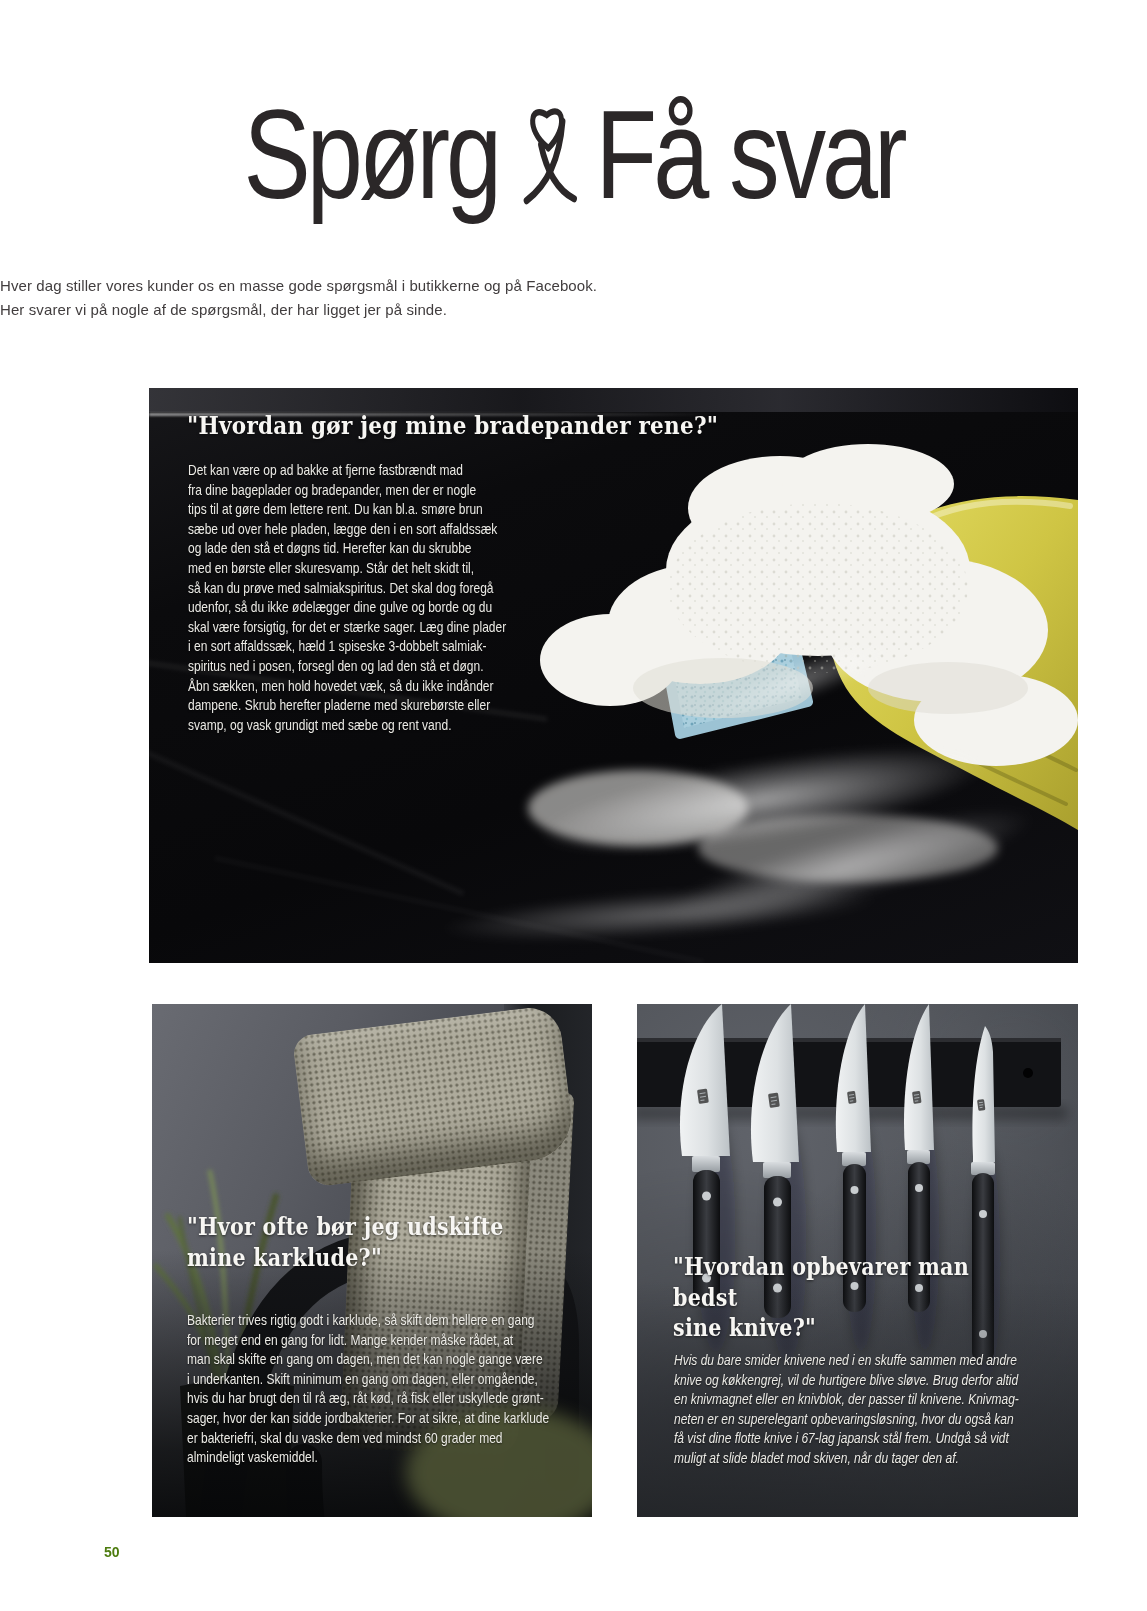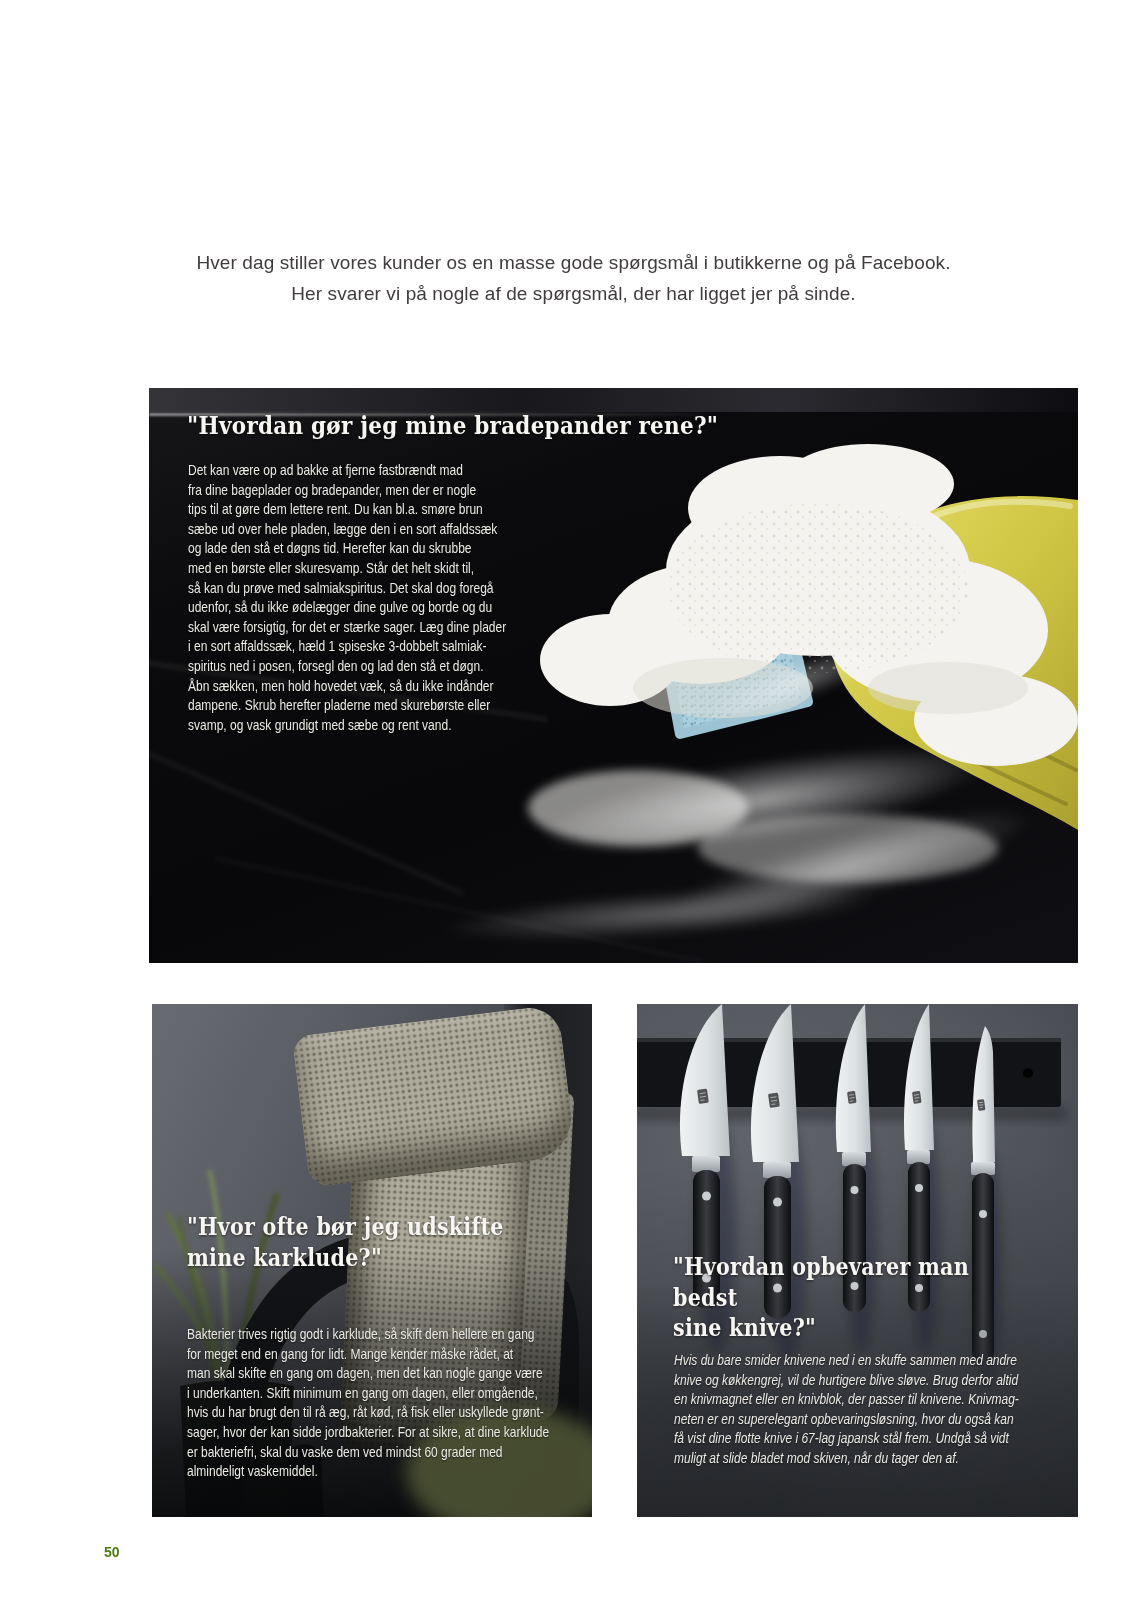--- a/index.html
+++ b/index.html
@@ -5,22 +5,22 @@
   html,body{margin:0;padding:0;background:#ffffff;}
   .page{position:relative;width:1147px;height:1611px;margin:0 auto;background:#ffffff;overflow:hidden;
         font-family:"Liberation Sans",sans-serif;}
   
   .masthead{position:absolute;left:0;top:70px;width:100%;height:170px;display:flex;
             align-items:center;justify-content:center;}
   .masthead h1{margin:0;display:flex;align-items:center;gap:10px;font-weight:500;
                font-size:126px;line-height:1;letter-spacing:-5px;color:#2b2728;
                transform:scaleX(.8);}
   .amp-svg{width:90px;height:128px;color:#2b2728;margin:0 6px;transform:translateY(6px);}
-  .intro{position:absolute;left:0;top:248px;width:100%;text-align:center;margin:0;
-         font-size:19px;line-height:1.62;color:#413d3e;white-space:pre-line;letter-spacing:.1px;}
+  .intro{position:absolute;left:0;top:274px;width:100%;text-align:left;margin:0;
+         font-size:15px;line-height:1.62;color:#413d3e;white-space:pre-line;letter-spacing:.1px;}
   
   .fig{position:absolute;overflow:hidden;}
   .q-heading{position:absolute;margin:0;font-family:"DejaVu Serif","Liberation Serif",serif;
              font-weight:700;color:#f7f6f3;white-space:pre-line;line-height:1.28;
              letter-spacing:.3px;transform:scaleX(.86);transform-origin:0 0;
              text-shadow:0 1px 3px rgba(0,0,0,.55);z-index:30;}
   .q-body{position:absolute;z-index:30;}
   .q-body p{margin:0;font-size:15px;line-height:19.6px;color:#ecebe6;white-space:pre-line;
             transform:scaleX(.8);transform-origin:0 0;width:125%;
             text-shadow:0 1px 2px rgba(0,0,0,.6);}
@@ -59,41 +59,54 @@
               border-radius:8px 8px 26px 22px;
               box-shadow:inset 18px 0 22px rgba(40,38,28,.55),inset -14px -18px 26px rgba(40,38,28,.5);}
   .towel-top{left:148px;top:16px;width:268px;height:152px;transform:rotate(-7deg);
              border-radius:20px 34px 44px 22px;
              box-shadow:inset 0 -26px 28px rgba(40,38,28,.55),inset 0 10px 14px rgba(255,255,250,.14);}
   .cloth-bottom-shade{position:absolute;left:0;bottom:0;width:100%;height:52%;z-index:9;
        background:linear-gradient(to bottom,rgba(10,11,12,0) 0%,rgba(10,11,12,.45) 40%,rgba(8,9,10,.8) 75%,rgba(6,7,8,.92) 100%);}
   .green-cloth{position:absolute;right:-24px;bottom:-20px;width:210px;height:130px;z-index:10;
        background:#4d5334;border-radius:50%;filter:blur(9px);opacity:.9;}
   .fig-cloth .q-heading{left:35px;top:208px;font-size:24px;}
-  .fig-cloth .q-body{left:35px;top:320px;width:398px;}
+  .fig-cloth .q-body{left:35px;top:306px;width:398px;}
   
   .fig-knives{left:597px;top:988px;width:441px;height:513px;
       background:radial-gradient(circle at 28% 26%,#60636a 0%,#54575d 38%,#45484e 72%,#36393e 100%);}
   .knives-mottle{position:absolute;inset:0;opacity:.5;
       background:radial-gradient(circle at 70% 60%,rgba(30,32,36,.5) 0%,rgba(0,0,0,0) 40%),
                  radial-gradient(circle at 15% 80%,rgba(28,30,34,.6) 0%,rgba(0,0,0,0) 45%),
                  radial-gradient(circle at 85% 15%,rgba(120,124,130,.25) 0%,rgba(0,0,0,0) 35%);}
   .knives-svg{position:absolute;inset:0;width:100%;height:100%;z-index:5;}
   .knives-bottom-shade{position:absolute;left:0;bottom:0;width:100%;height:46%;z-index:6;
       background:linear-gradient(to bottom,rgba(36,38,42,0) 0%,rgba(34,36,40,.55) 55%,rgba(30,32,35,.8) 100%);}
   .fig-knives .q-heading{left:36px;top:248px;font-size:24px;}
   .fig-knives .q-body{left:37px;top:346px;width:390px;font-style:italic;}
   
   .page-number{position:absolute;left:104px;top:1544px;font-size:14px;font-weight:700;color:#4d7c0f;}
 </style>
 </head>
 <body>
 
 <div class="page">
 
+  <header class="masthead">
+    <h1>
+      <span>Spørg</span>
+      <svg class="amp-svg" viewBox="0 0 100 140" aria-hidden="true">
+        <g fill="none" stroke="currentColor" stroke-linecap="round">
+          <path stroke-width="7" d="M50 54 C 22 36, 26 6, 50 19 C 74 4, 80 34, 52 56"></path>
+          <path stroke-width="8" d="M72 26 C 68 66, 52 96, 22 114"></path>
+          <path stroke-width="8" d="M42 52 C 50 82, 64 102, 88 112"></path>
+        </g>
+      </svg>
+      <span>Få svar</span>
+    </h1>
+  </header>
   <p class="intro">Hver dag stiller vores kunder os en masse gode spørgsmål i butikkerne og på Facebook.
 Her svarer vi på nogle af de spørgsmål, der har ligget jer på sinde.</p>
 
   <figure class="fig fig-tray">
     <div class="tray-rim"></div>
     <div class="tray-rim-line"></div>
     <div class="tray-streak s1"></div>
     <div class="tray-streak s2"></div>
     <div class="tray-streak s3"></div>
 

